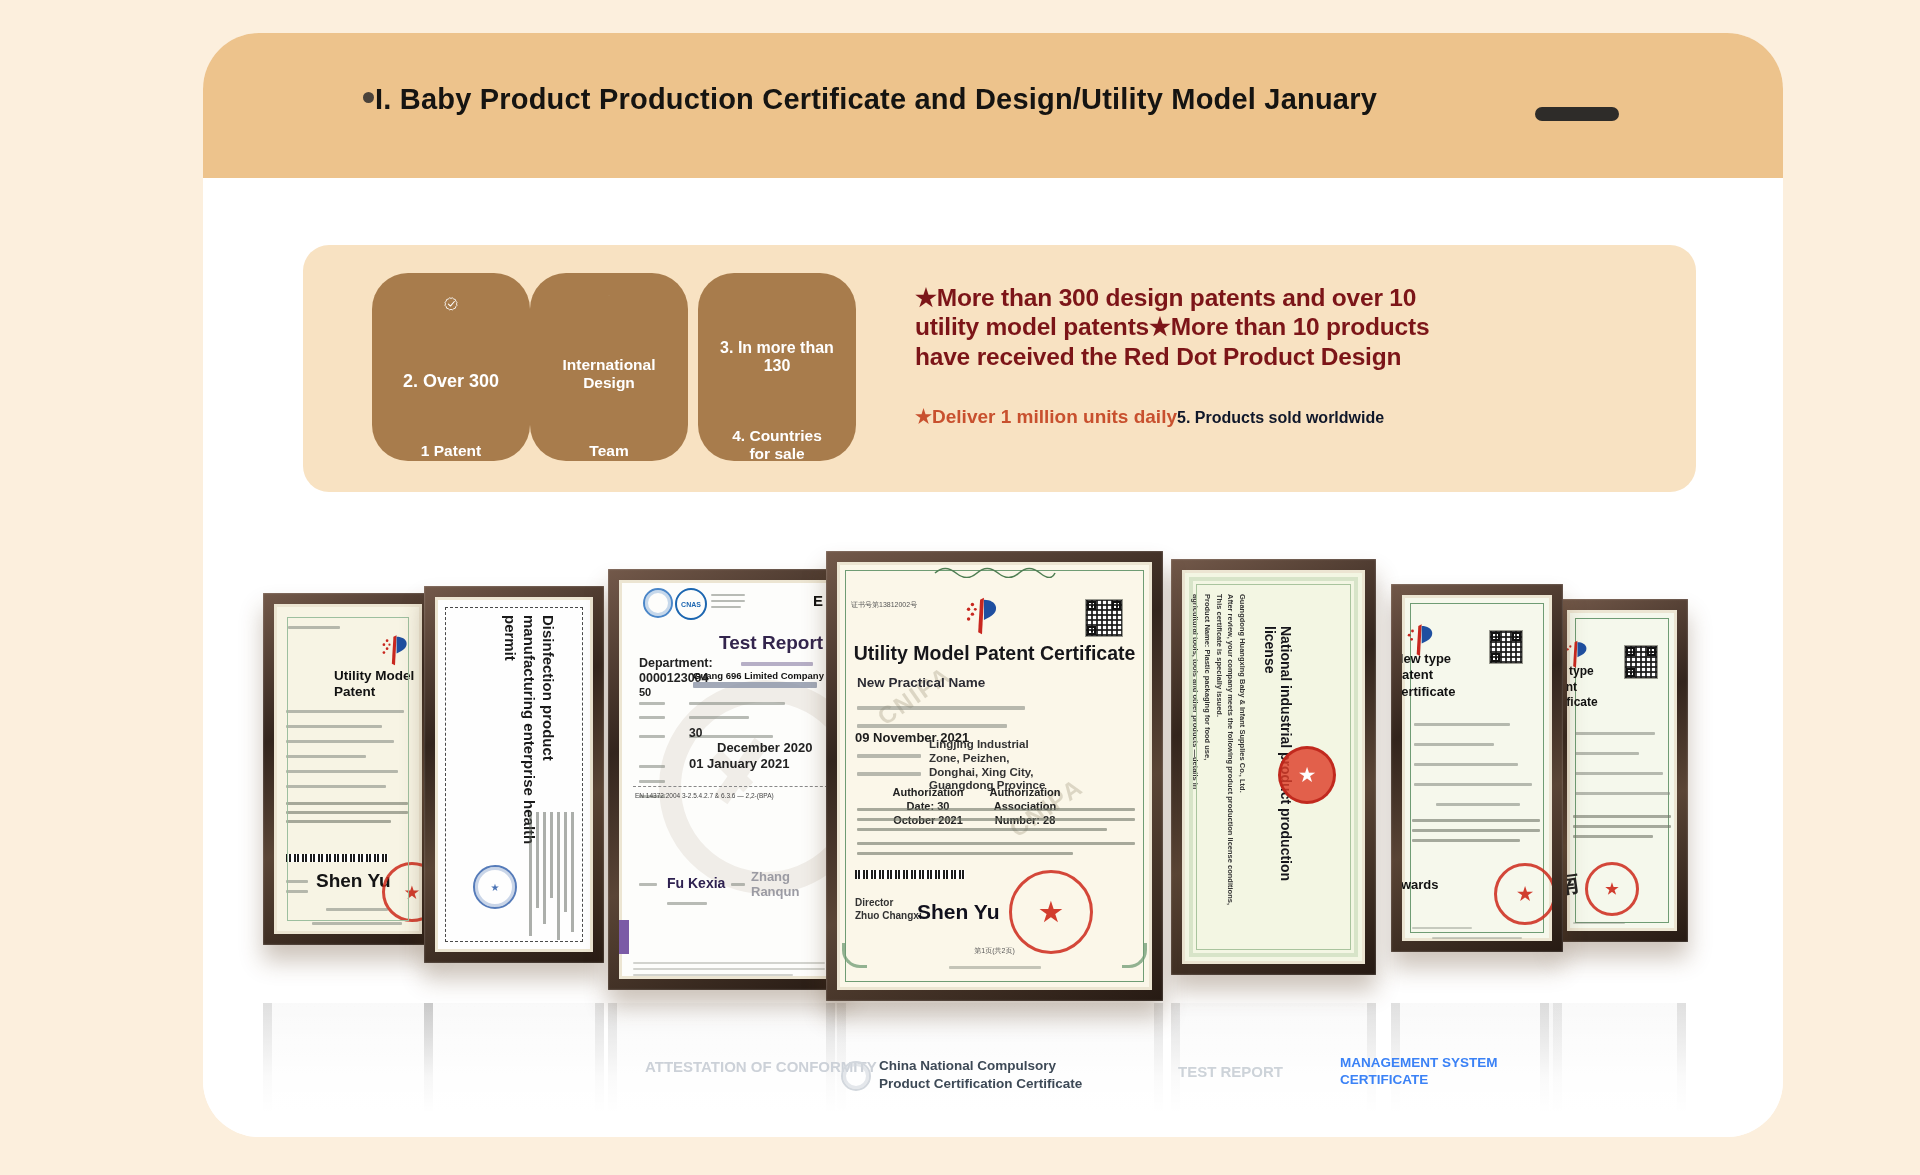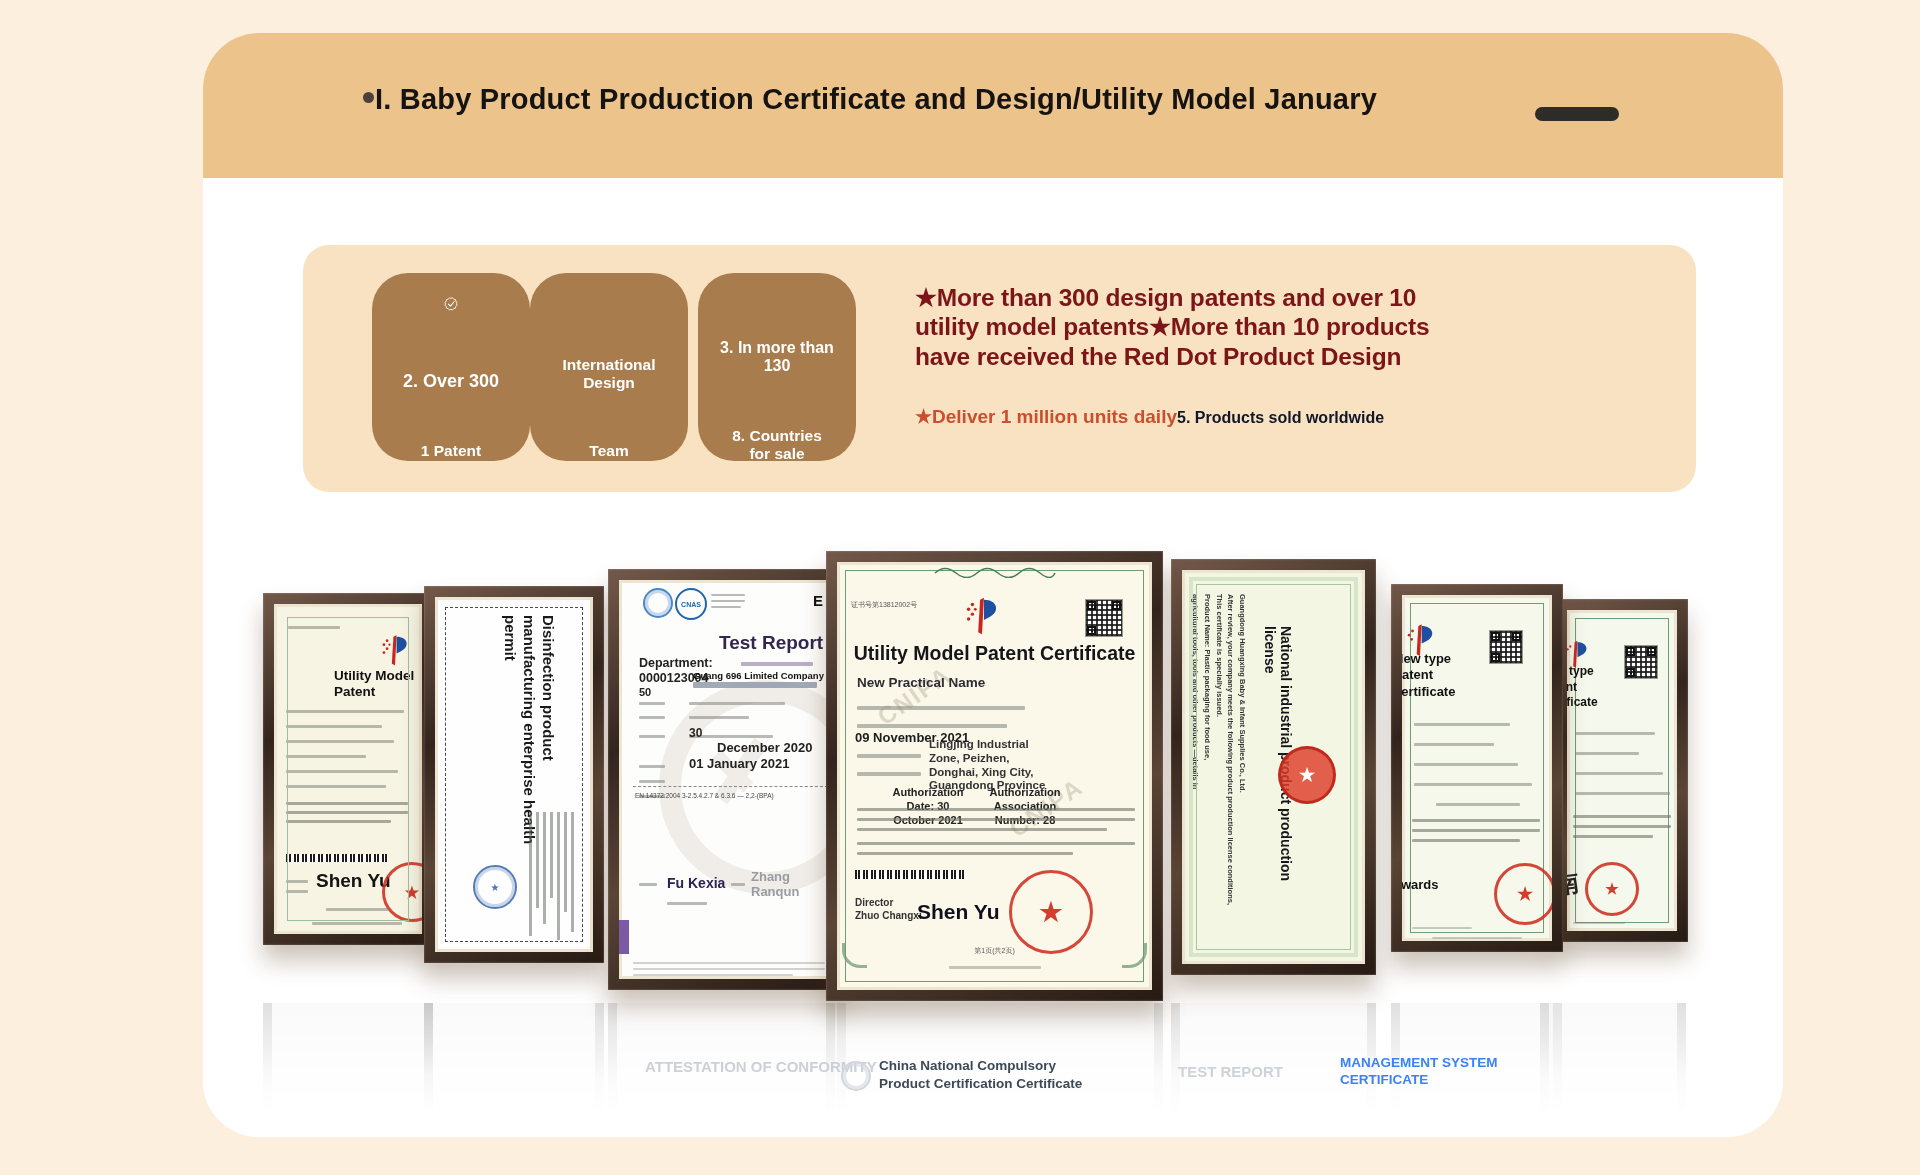--- a/index.html
+++ b/index.html
@@ -81,21 +81,21 @@
         <div class="stat-l2">Team</div>
       </div>
 
       <div class="stat-card" style="left:395px;">
         <svg class="icon" viewBox="0 0 48 48">
           <circle cx="24" cy="24" r="15.5" fill="none" stroke="#fff" stroke-width="2.5"></circle>
           <path d="M28.5,9.5 c3.5,1.5 6.5,4.5 8,8.5 c-2.5,3.5 -6.5,3 -8.5,0.5 c-1.5,-2 -0.5,-5 0.5,-9 z" fill="#fff"></path>
           <path d="M9.5,21.5 c4,-2 8,-1 10,1.5 c2.5,3 6,2 7,5 c1,3 -2,5.5 -5,5 c-5.5,-1 -10,-5.5 -12,-11.5 z" fill="#fff"></path>
         </svg>
         <div class="stat-l1" style="font-size:16px;margin-top:0;">3. In more than 130</div>
-        <div class="stat-l2" style="font-size:15.5px;padding:0 24px;">8. Countries for sale</div>
+        <div class="stat-l2" style="font-size:15.5px;padding:0 24px;">4. Countries for sale</div>
       </div>
 
       <div class="headline">★More than 300 design patents and over 10 utility model patents★More than 10 products have received the Red Dot Product Design</div>
       <div class="subrow">
         <span class="deliver">★Deliver 1 million units daily</span><span class="worldwide">5. Products sold worldwide</span>
       </div>
     </div>
 
     <div class="reflections">
       <div class="refl-frame" style="left:60px;width:170px;"></div>

